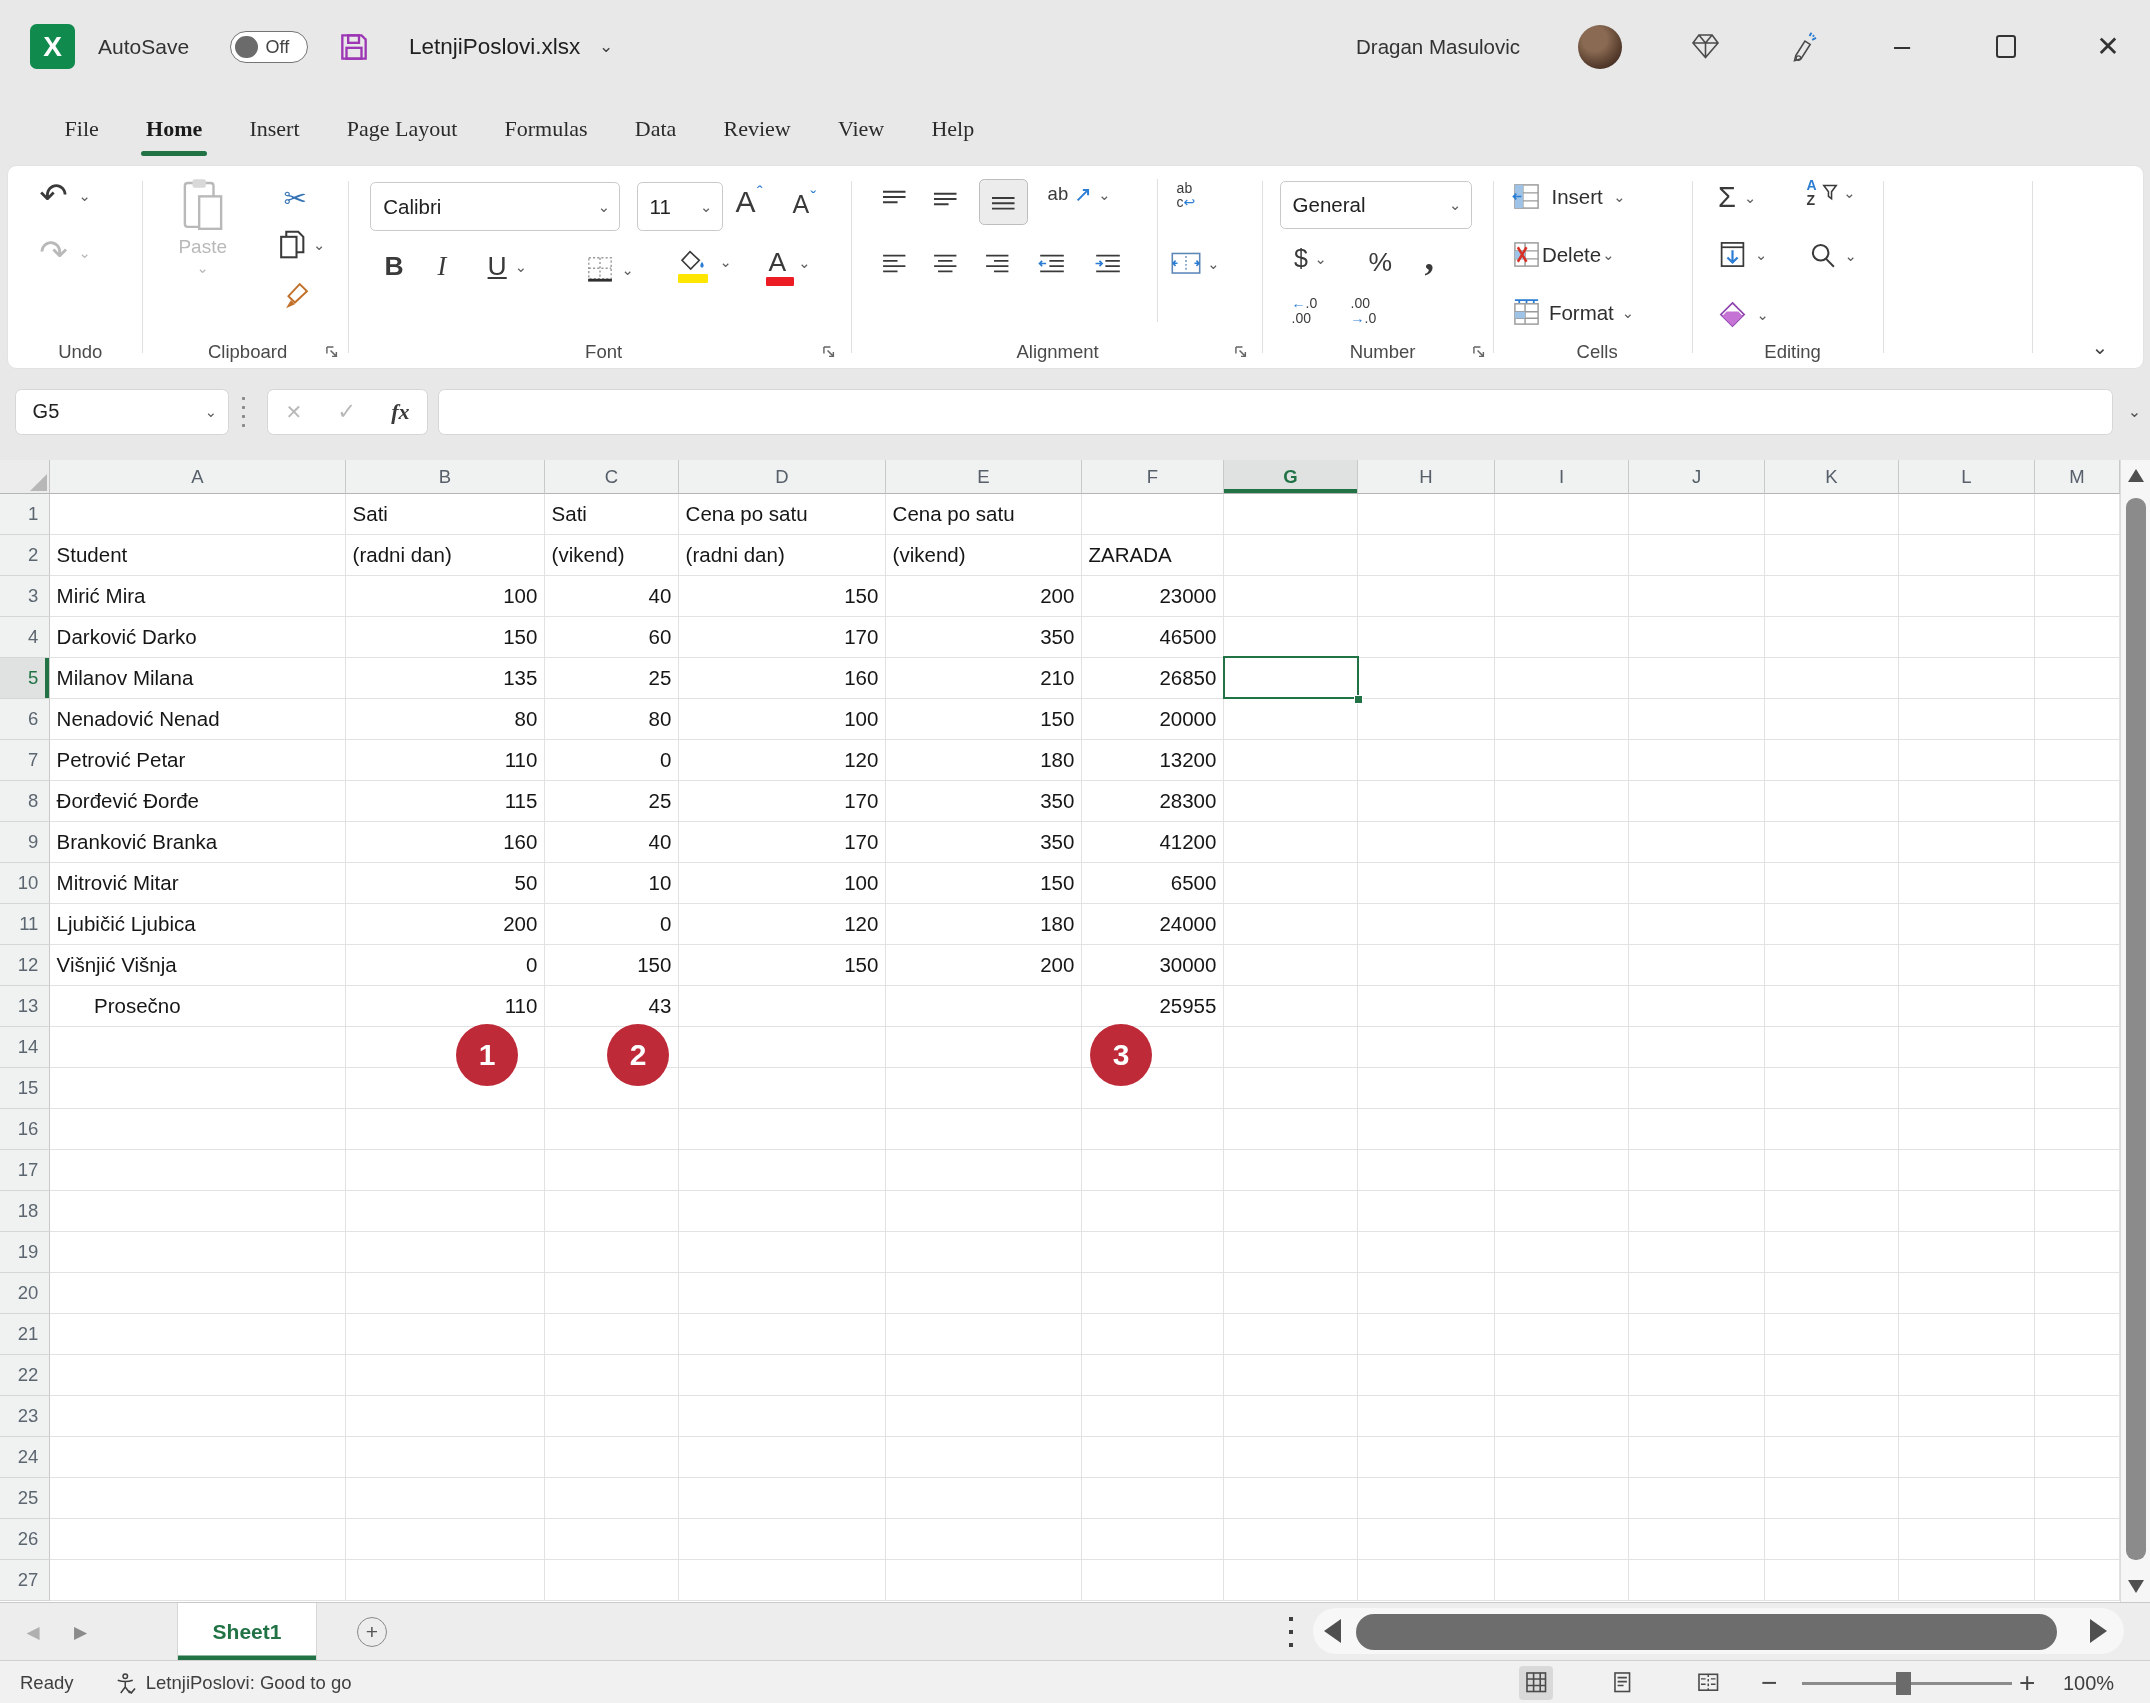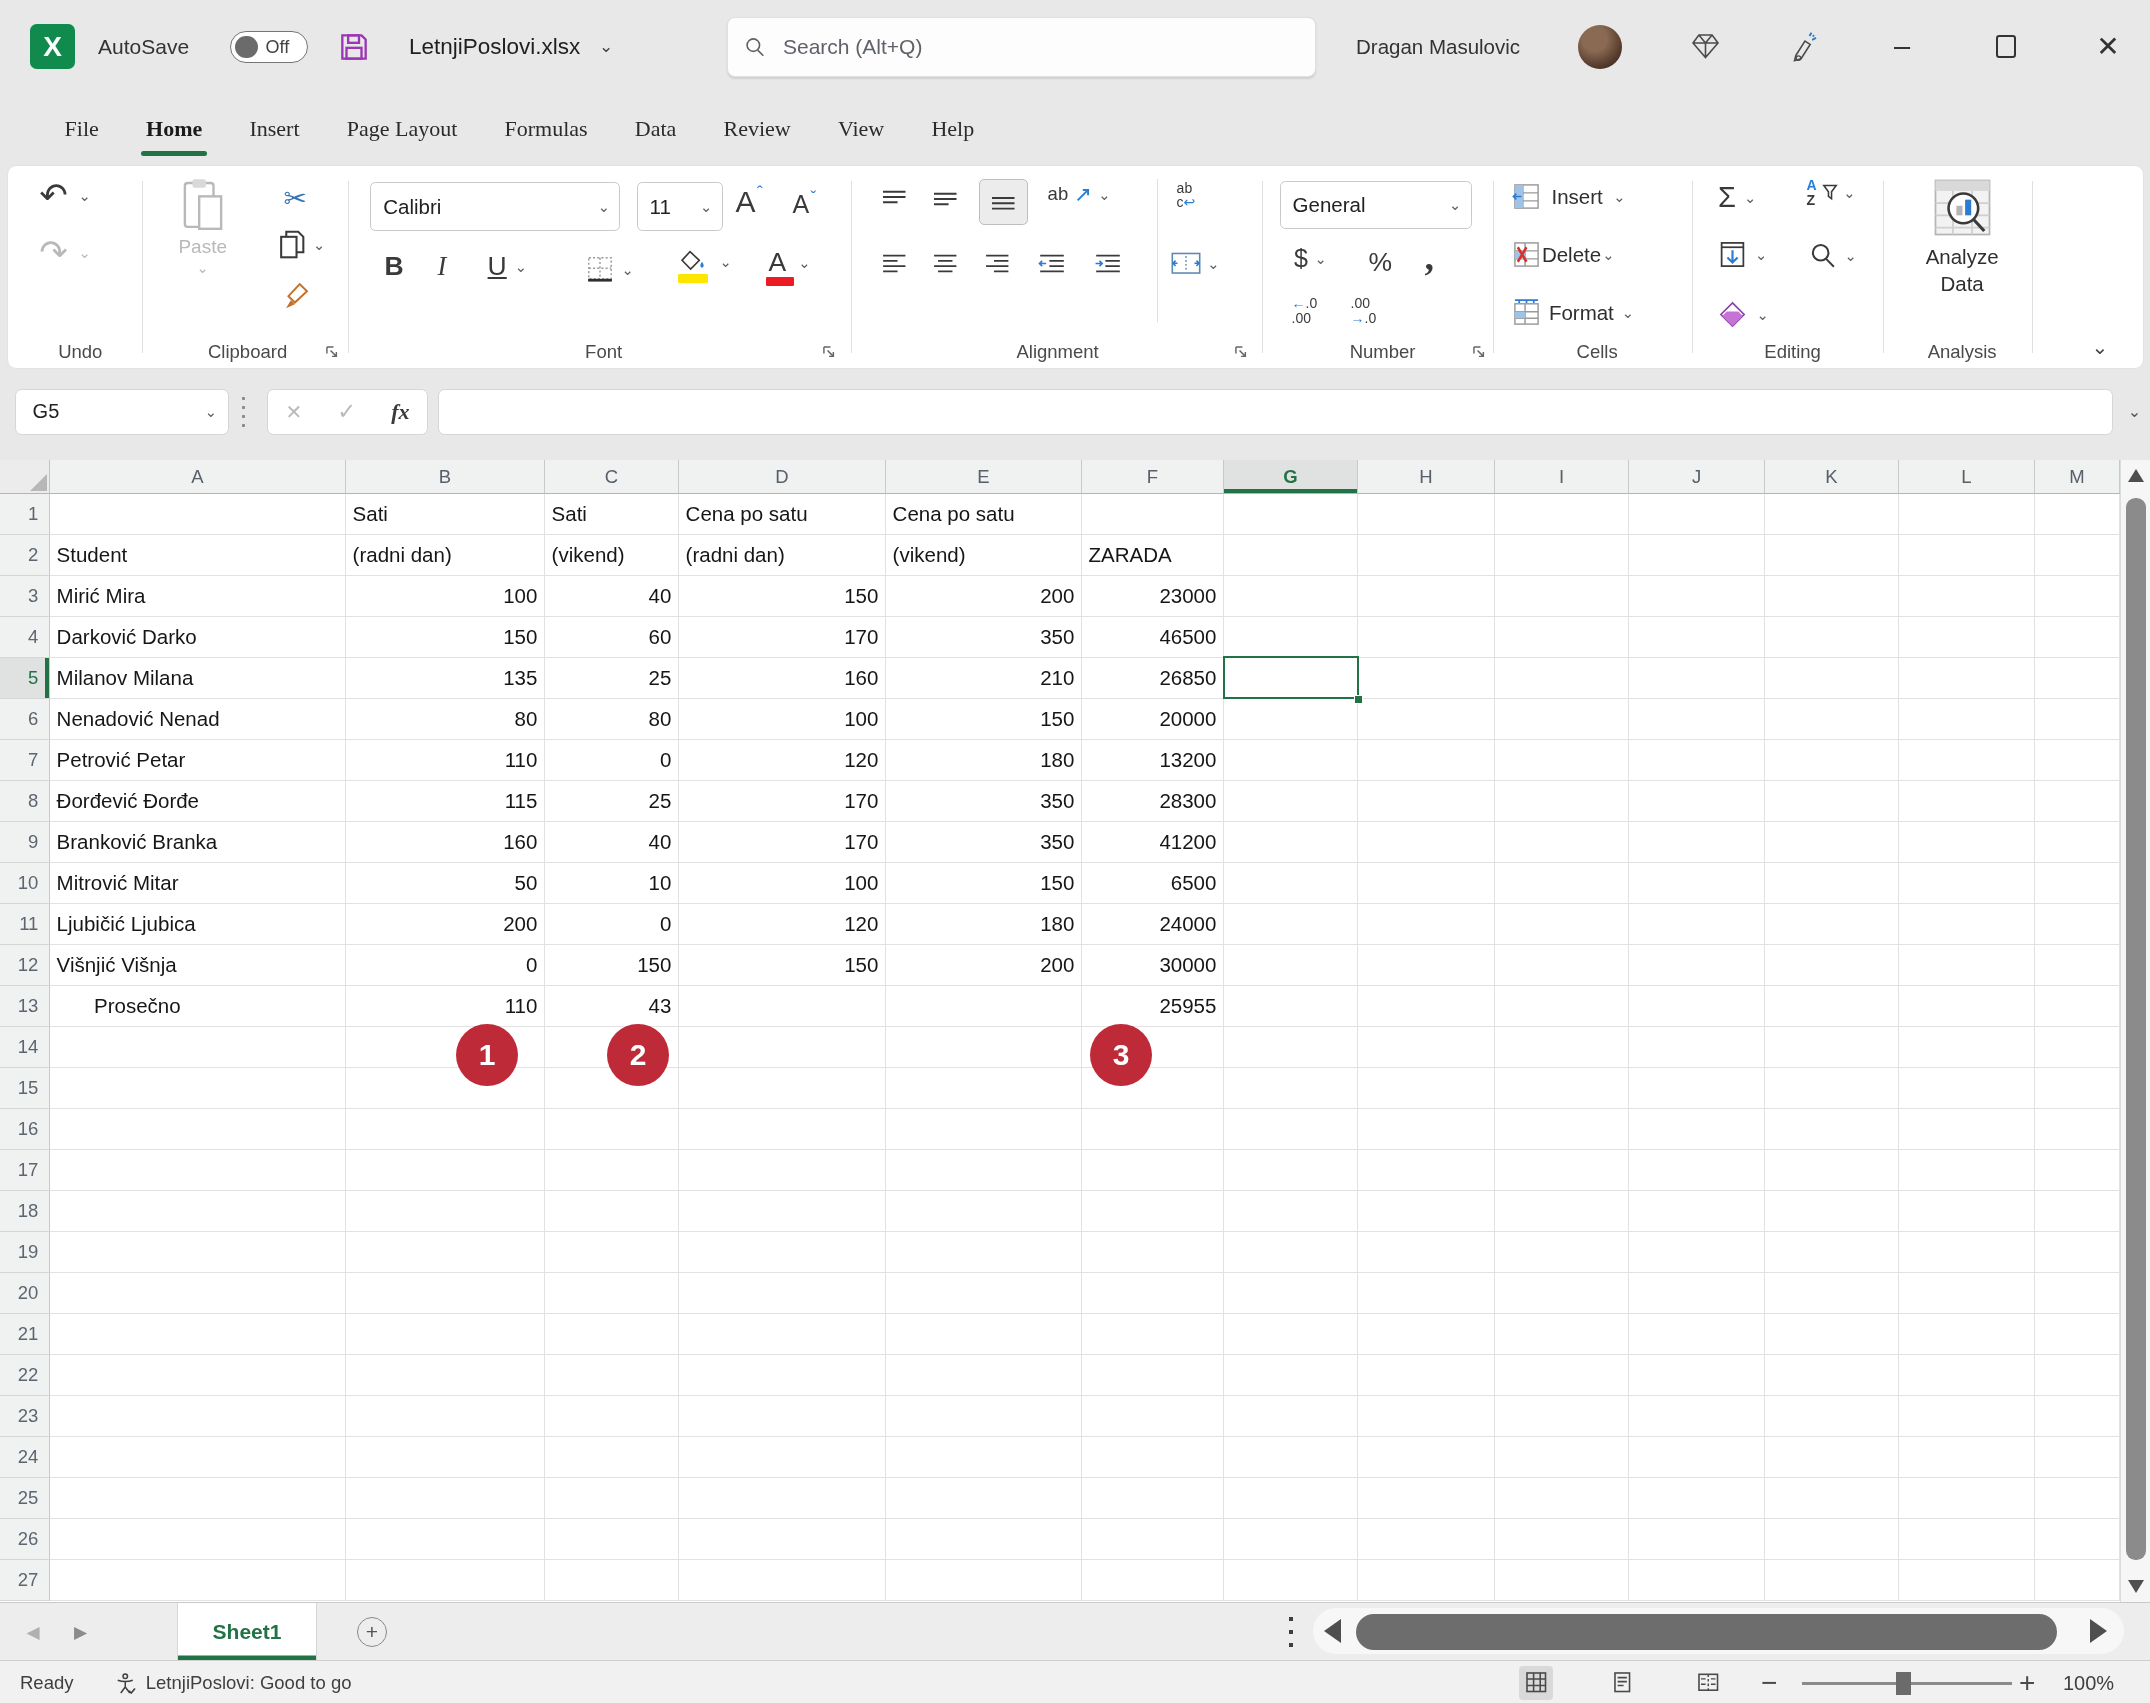--- a/index.html
+++ b/index.html
@@ -140,27 +140,20 @@
   </div>
   <div id="save-btn" class="abs">
     <svg width="30" height="30" viewBox="0 0 36 36">
       <path d="M4 4 h23 l5 5 v23 h-28 z" fill="none" stroke="#9c36b5" stroke-width="2.8"></path>
       <rect x="11" y="4" width="13" height="9" fill="none" stroke="#9c36b5" stroke-width="2.8"></rect>
       <rect x="9" y="19" width="18" height="13" fill="none" stroke="#9c36b5" stroke-width="2.8"></rect>
     </svg>
   </div>
   <div id="filename" class="abs">LetnjiPoslovi.xlsx</div>
   <div id="filename-chevron" class="abs">⌄</div>
-  <div id="search-box" class="abs">
-    <svg width="24" height="24" viewBox="0 0 36 36">
-      <circle cx="15" cy="15" r="10" fill="none" stroke="#5f6368" stroke-width="2.6"></circle>
-      <path d="M22 23 L31 32" stroke="#5f6368" stroke-width="2.6"></path>
-    </svg>
-    <input id="search-input" readonly="" placeholder="Search (Alt+Q)" style="">
-  </div>
   <div id="user-name" class="abs">Dragan Masulovic</div>
   <div id="avatar" class="abs"></div>
   <div class="abs tb-ico" style="left:1682px;">
     <svg width="29" height="26.5" viewBox="0 0 44 40">
         <path d="M12 3 h20 l9 12 -19 22 -19-22 z M3 15 h38 M12 3 l10 12 10-12 M22 15 v22" fill="none" stroke="#4a4a4a" stroke-width="2.4"></path>
       </svg>
   </div>
   <div class="abs tb-ico" style="left:1780px;">
     <svg width="30" height="30" viewBox="0 0 46 46">
       <path d="M12 36 L26 14 l8 5 -14 22 -10 3 z" fill="none" stroke="#4a4a4a" stroke-width="2.4"></path>
@@ -481,35 +474,20 @@
     <div class="gbtn" style="left:16.5px;top:134px;gap:9.3px">
       <svg width="29" height="29" viewBox="0 0 40 40">
         <path d="M20 4 L36 20 20 36 4 20 z" fill="none" stroke="#8e44ad" stroke-width="2.4"></path>
         <path d="M6 22 L20 36 34 22 28 16 12 16 z" fill="#c673d6"></path>
       </svg>
         <span class="chev">⌄</span>
     </div>
     <div class="glabel">Editing</div>
   </div>
 
-  <div class="group" style="left:1885px;width:139px">
-    <div class="gbtn" style="left:20px;top:10.6px;flex-direction:column;width:99px">
-      <svg width="61" height="61" viewBox="0 0 70 70">
-        <rect x="4" y="4" width="62" height="62" fill="#f2f2f2" stroke="#b5b5b5" stroke-width="2"></rect>
-        <rect x="4" y="4" width="62" height="12" fill="#d9d9d9"></rect>
-        <path d="M4 30 h62 M4 44 h62 M4 58 h62 M24 16 v50 M46 16 v50" stroke="#cfcfcf" stroke-width="2"></path>
-        <circle cx="36" cy="36" r="17" fill="#fff" stroke="#3a3a3a" stroke-width="3"></circle>
-        <rect x="28" y="33" width="7" height="11" fill="#b5b5b5"></rect>
-        <rect x="38" y="26" width="7" height="18" fill="#2b7cd3"></rect>
-        <path d="M48 49 L60 62" stroke="#3a3a3a" stroke-width="3.6"></path>
-      </svg>
-      <span style="font-size:20.5px;color:#2f2f2f;text-align:center;width:86px;line-height:26.5px;margin-top:6.6px">Analyze Data</span>
-    </div>
-    <div class="glabel">Analysis</div>
-  </div>
 
   <div class="abs" style="left:2084px;bottom:9.3px;font-size:20px;color:#444">⌄</div>
 </div>
 
 <div id="fbar" class="abs">
   <div id="name-box" class="abs">
     <span>G5</span>
       <span class="chev">⌄</span>
   </div>
   <div id="fx-dots" class="abs">

